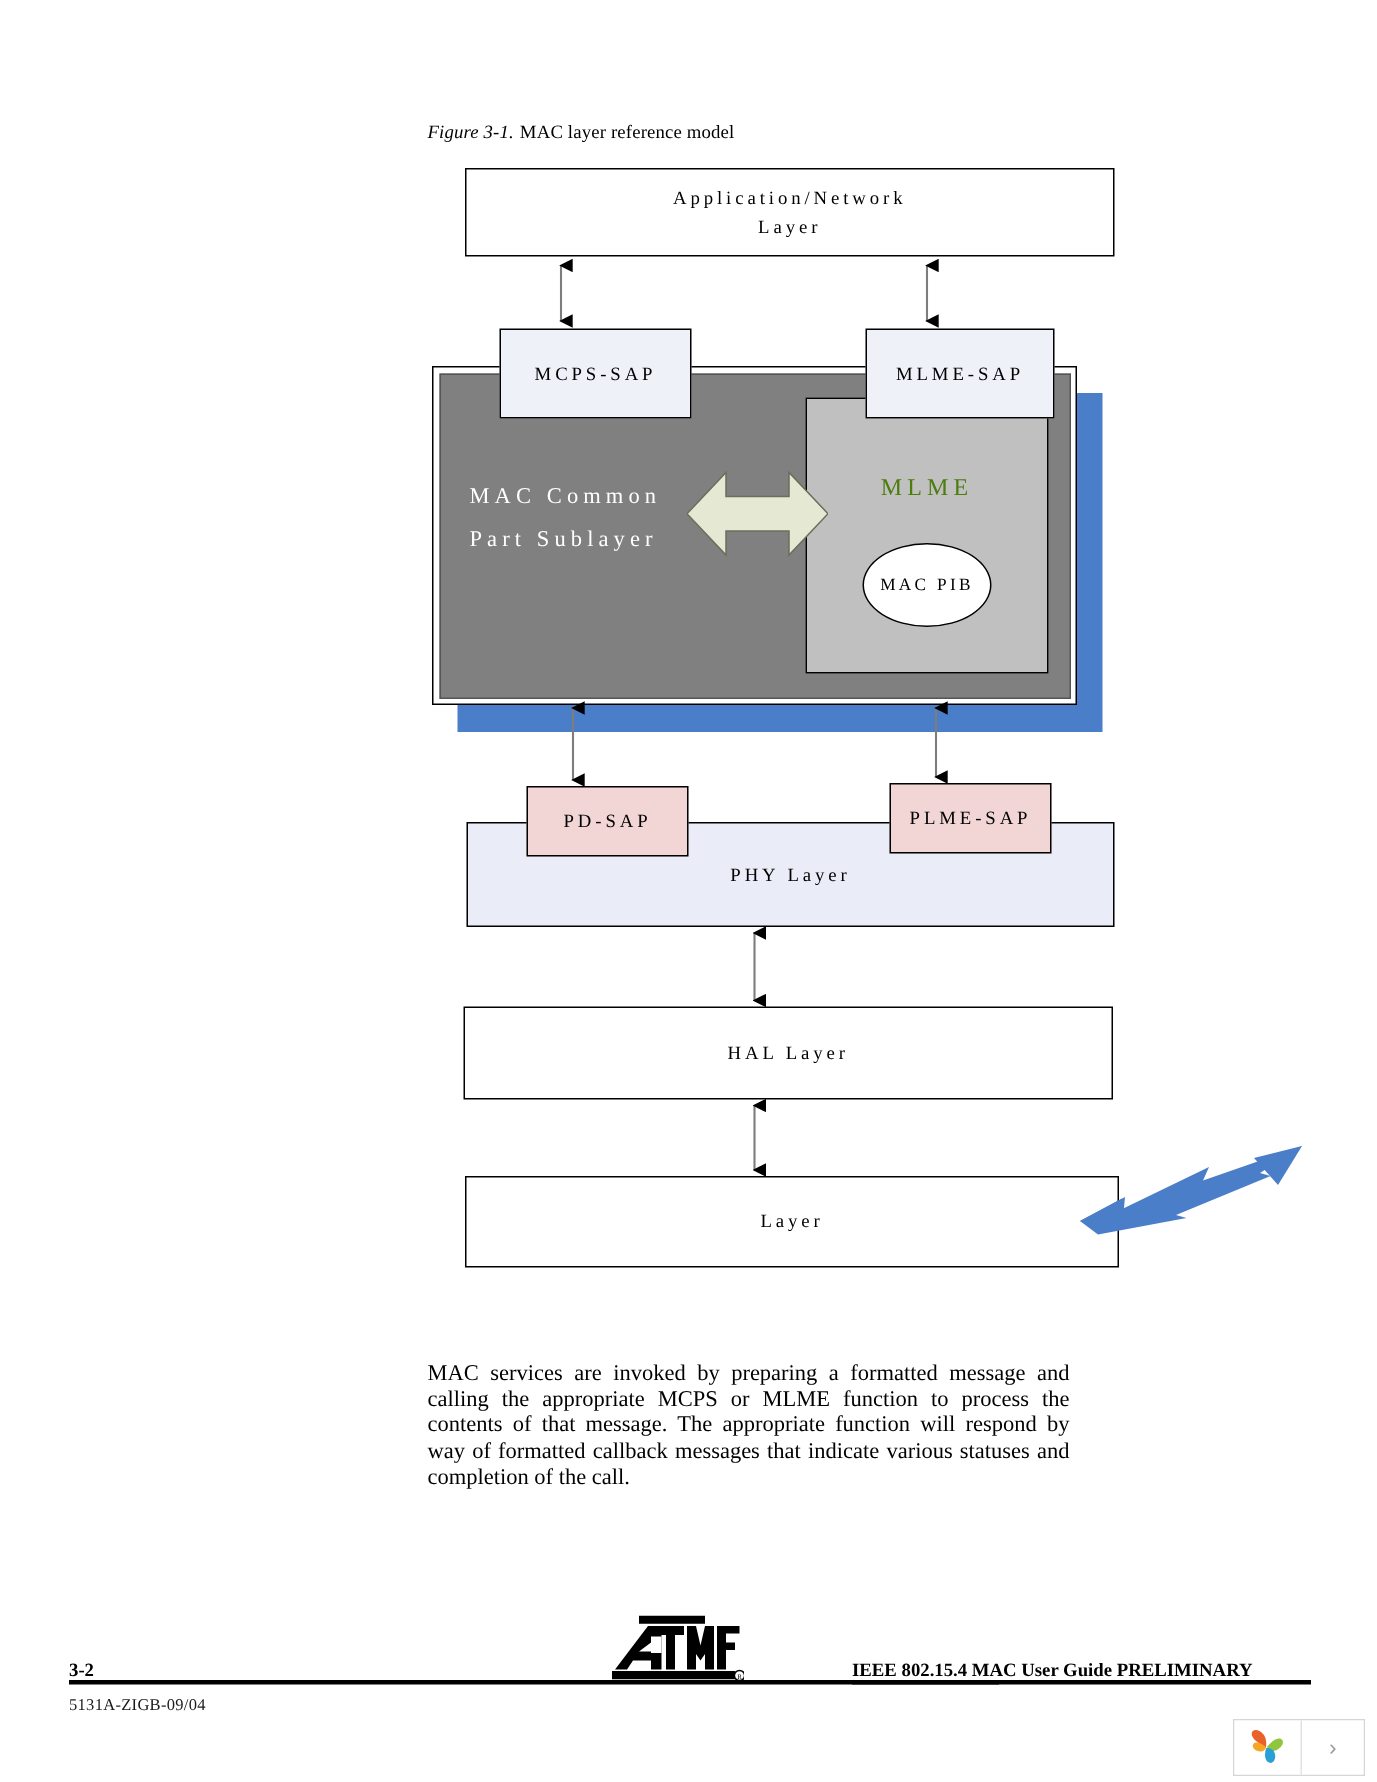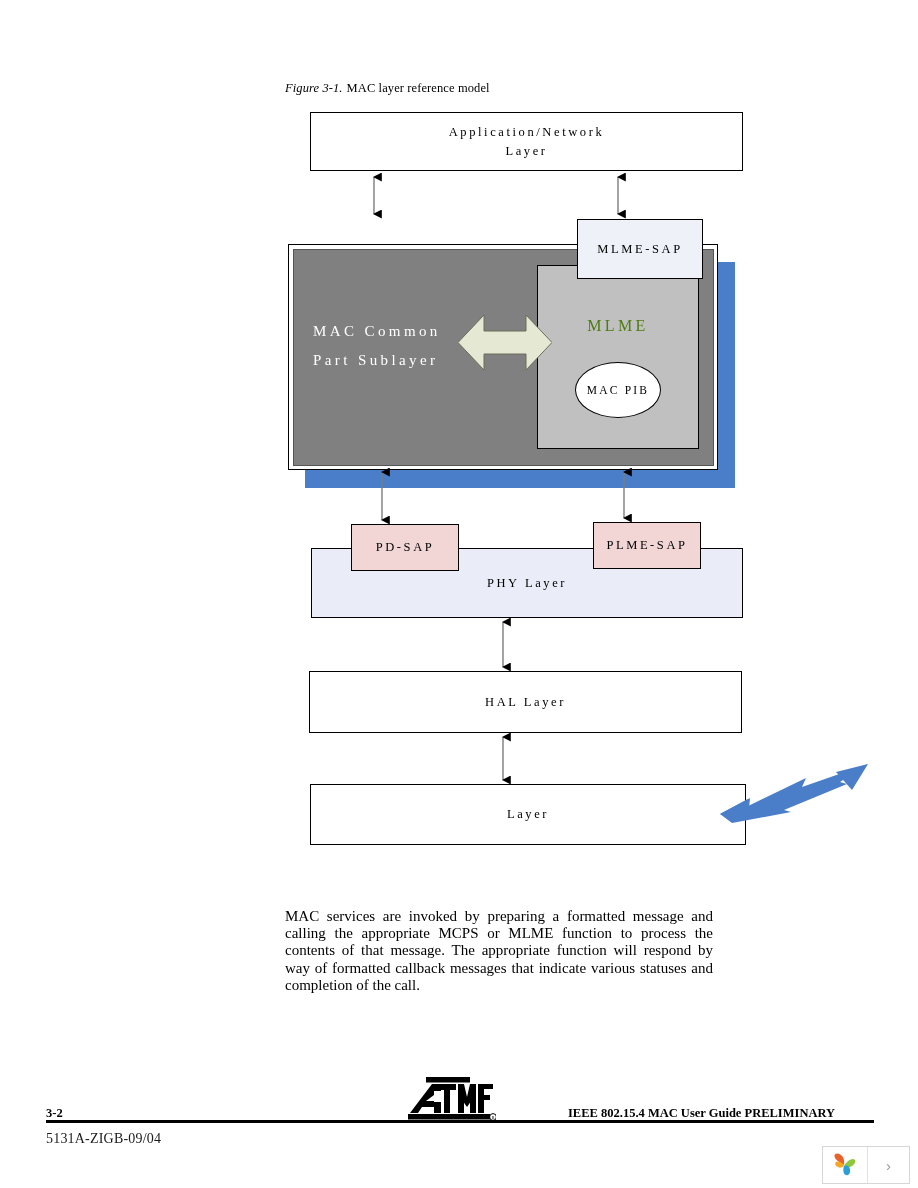--- a/index.html
+++ b/index.html
@@ -255,21 +255,21 @@
     font-family: "Liberation Serif", "DejaVu Serif", serif;
     font-weight: bold;
     font-size: 12.5px;
     color: #000000;
     white-space: nowrap;
   }
   #doc-code {
     position: absolute;
     left: 46px; top: 1131px;
     font-family: "Liberation Serif", "DejaVu Serif", serif;
-    font-size: 14px;
+    font-size: 11px;
     color: #1a1a1a;
     letter-spacing: 0.2px;
     white-space: nowrap;
   }
 
   
   #atmel-logo {
     position: absolute;
     left: 404px; top: 1077px;
     width: 92px; height: 46px;
@@ -328,20 +328,23 @@
   <div id="mlme-box"></div>
   <div id="mlme-label">MLME</div>
   <div id="mac-pib-ellipse">
     <span>MAC PIB</span>
   </div>
 
   <svg id="mcps-mlme-exchange-arrow" viewBox="0 0 94 63">
     <polygon points="0,31.5 26,4 26,20 68,20 68,4 94,31.5 68,59 68,43 26,43 26,59" fill="#e5e8d3" stroke="#6d6d5a" stroke-width="1"></polygon>
   </svg>
 
+  <div class="dbox sap-blue" id="mcps-sap-box">
+    <span>MCPS-SAP</span>
+  </div>
   <div class="dbox sap-blue" id="mlme-sap-box">
     <span>MLME-SAP</span>
   </div>
 
   <div class="dbox" id="phy-layer-box">
     <span>PHY Layer</span>
   </div>
   <div class="dbox sap-pink" id="pd-sap-box">
     <span>PD-SAP</span>
   </div>

